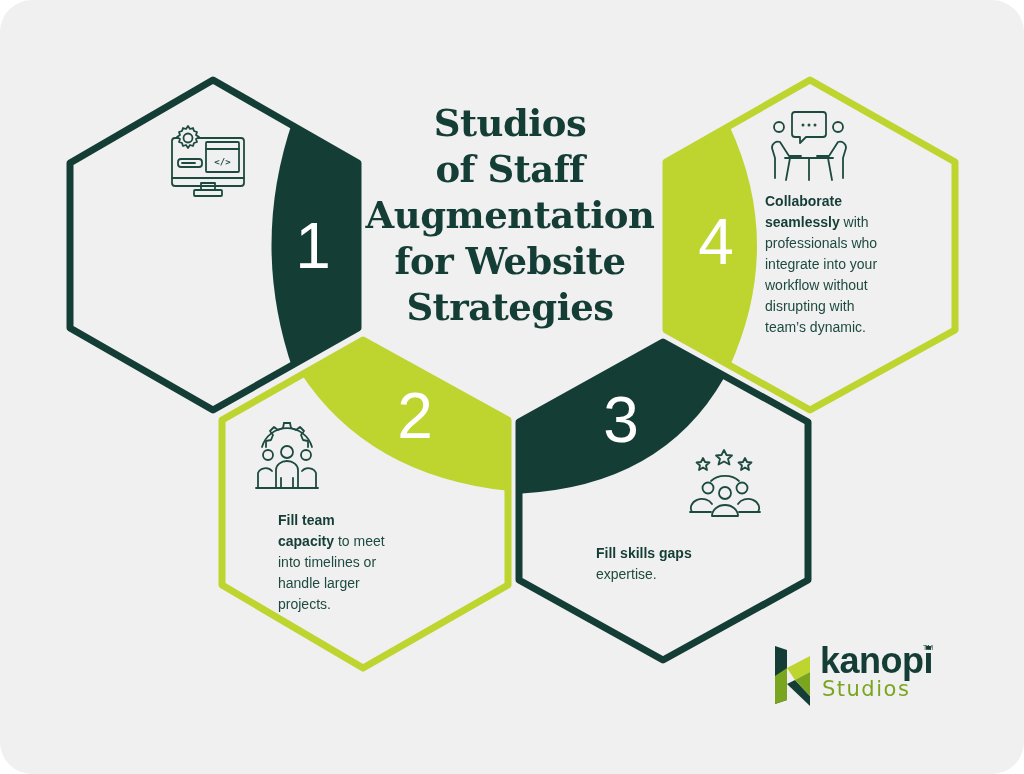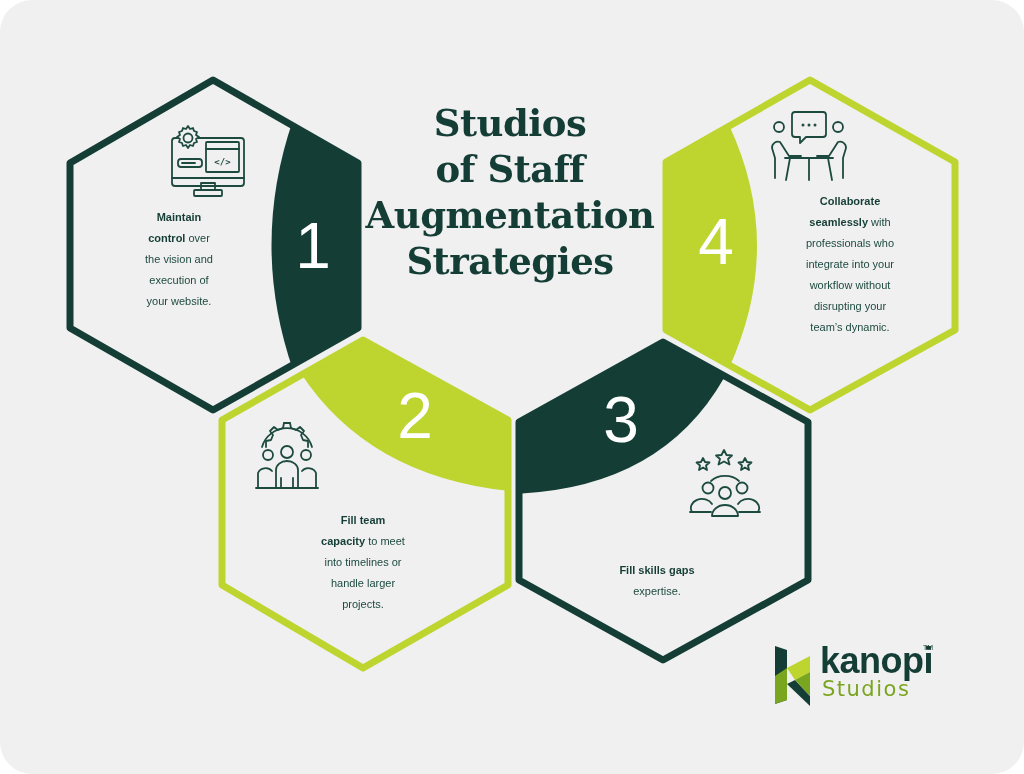--- a/index.html
+++ b/index.html
@@ -10,23 +10,23 @@
   }
   svg.art { position: absolute; left: 0; top: 0; }
   .title {
     position: absolute; left: 360px; top: 100px; width: 300px;
     text-align: center; color: #143d35;
     font-family: "DejaVu Serif", "Liberation Serif", serif;
     font-weight: bold; font-size: 37px; line-height: 46px; letter-spacing: -0.5px;
   }
   .title span { display: block; }
   .desc {
-    position: absolute; text-align: center; color: #1d4a3f;
+    position: absolute; text-align: left; color: #1d4a3f;
     font-family: "Liberation Sans", "DejaVu Sans", sans-serif;
-    font-size: 11px; line-height: 21px;
+    font-size: 14px; line-height: 21px;
   }
   .desc b { font-weight: bold; color: #143d35; }
   .num {
     position: absolute; color: #ffffff;
     font-family: "Liberation Sans", "DejaVu Sans", sans-serif;
     font-size: 64px; font-weight: normal; line-height: 64px; text-align: center;
   }
   .logo { position: absolute; left: 772px; top: 644px; width: 190px; height: 64px; }
   .logo .word {
     position: absolute; left: 48px; top: -4px; color: #143d35;
@@ -148,56 +148,50 @@
       <polygon points="787,668 810,656 810,672 795,680" fill="#bed42f"></polygon>
       <polygon points="787,684 795,680 810,696 810,706" fill="#143d35"></polygon>
       <polygon points="795,680 810,672 810,696" fill="#7aa51f"></polygon>
     </g>
   </svg>
 
   <div class="title">
     <span>Studios</span>
     <span>of Staff</span>
     <span>Augmentation</span>
+    <span>for Website</span>
     <span>Strategies</span>
   </div>
 
   <div class="num" style="left:283px; top:214px; width:60px;">1</div>
   <div class="num" style="left:385px; top:384px; width:60px;">2</div>
   <div class="num" style="left:591px; top:388px; width:60px;">3</div>
   <div class="num" style="left:686px; top:210px; width:60px;">4</div>
 
-  <div class="desc" style="left:104px; top:207px; width:150px;">
-    <div><b>Maintain</b></div>
-    <div><b>control</b><span> over</span></div>
-    <div>the vision and</div>
-    <div>execution of</div>
-    <div>your website.</div>
-  </div>
 
   <div class="desc" style="left:278px; top:510px; width:170px;">
     <div><b>Fill team</b></div>
     <div><b>capacity</b><span> to meet</span></div>
     <div>into timelines or</div>
     <div>handle larger</div>
     <div>projects.</div>
   </div>
 
-  <div class="desc" style="left:572px; top:543px; width:170px;margin-top:17px;">
+  <div class="desc" style="left:596px; top:543px; width:170px;">
     <div><b>Fill skills gaps</b></div>
     <div>expertise.</div>
   </div>
 
   <div class="desc" style="left:765px; top:191px; width:170px;">
     <div><b>Collaborate</b></div>
     <div><b>seamlessly</b><span> with</span></div>
     <div>professionals who</div>
     <div>integrate into your</div>
     <div>workflow without</div>
-    <div>disrupting your</div>
+    <div>disrupting with</div>
     <div>team’s dynamic.</div>
   </div>
 
   <div class="logo">
     <span class="word">kanopi</span>
     <span class="tm">TM</span>
     <span class="sub">Studios</span>
   </div>
 
 </div>

